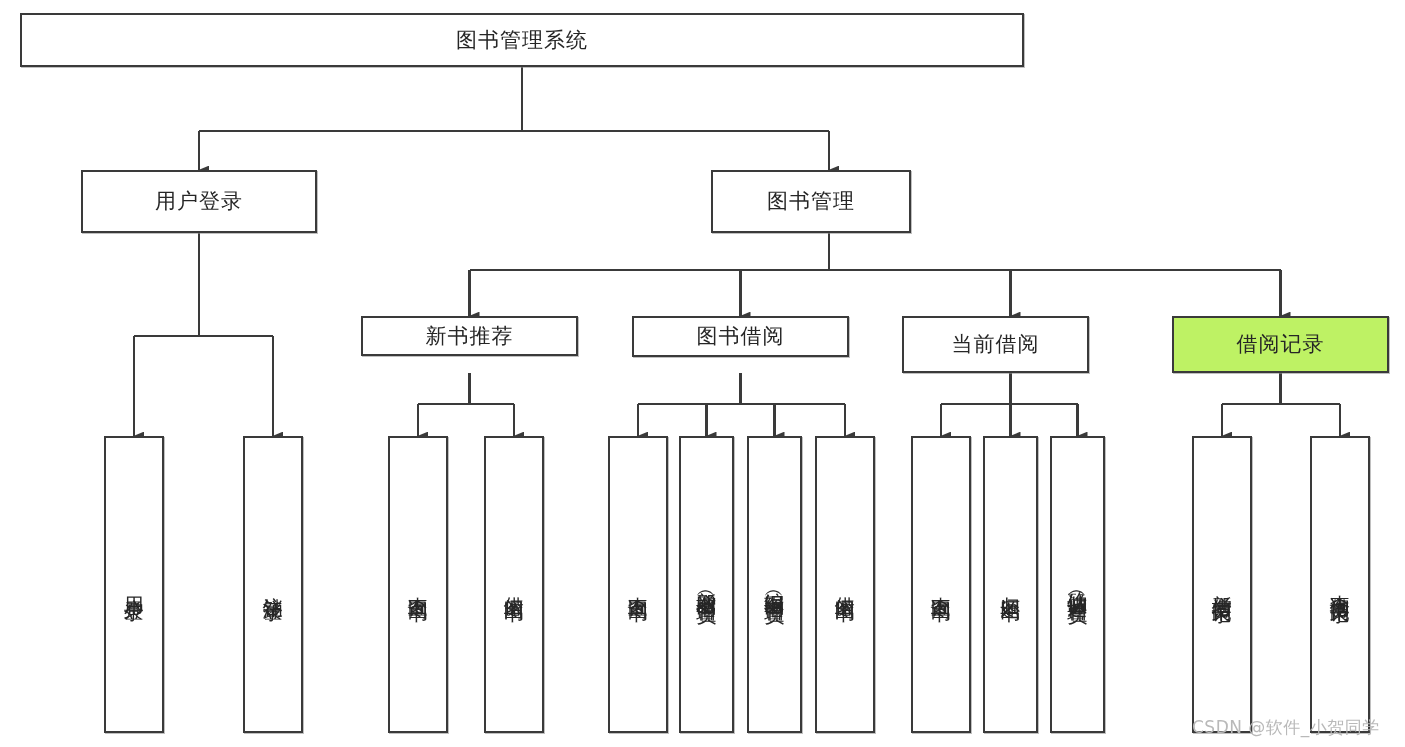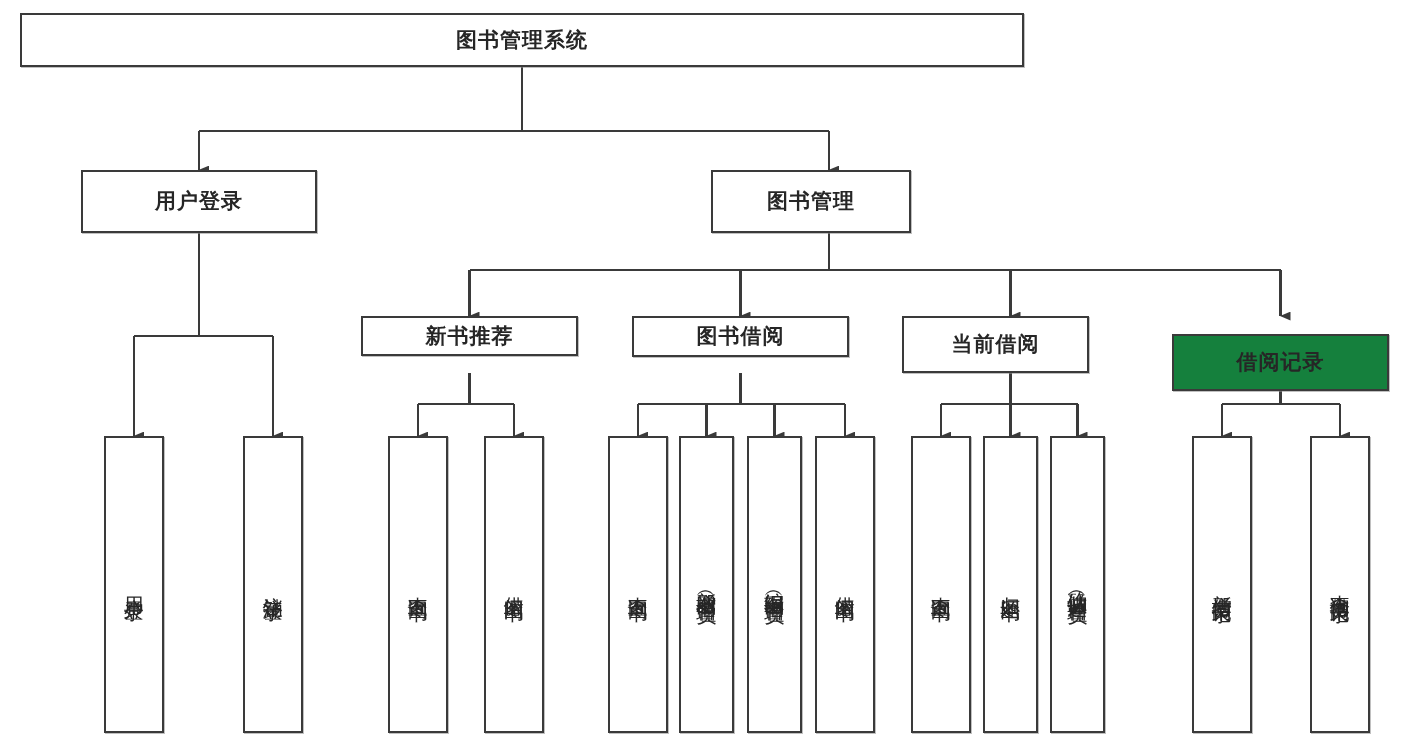--- a/index.html
+++ b/index.html
@@ -31,21 +31,21 @@
   }
   .node.vert .vlabel{
     writing-mode:vertical-rl;
     text-orientation:upright;
     -webkit-writing-mode:vertical-rl;
     line-height:1.12;
     letter-spacing:2px;
     white-space:nowrap;
     text-align:center;
   }
-  .node .hlabel{white-space:nowrap;font-weight:bold;}
+  .node .hlabel{white-space:nowrap;}
   .watermark{
     position:absolute;
     font-size:17px;
     color:#b9b9b9;
     letter-spacing:.5px;
     white-space:nowrap;
     pointer-events:none;
     user-select:none;
   }
 </style>
@@ -109,21 +109,21 @@
       </div>
       <div class="node horiz" style="left: 361px; top: 316px; width: 217px; height: 40px; border-color: rgb(58, 58, 58); background: rgb(255, 255, 255); color: rgb(38, 38, 38);">
         <span class="hlabel">新书推荐</span>
       </div>
       <div class="node horiz" style="left: 632px; top: 316px; width: 217px; height: 41px; border-color: rgb(58, 58, 58); background: rgb(255, 255, 255); color: rgb(38, 38, 38);">
         <span class="hlabel">图书借阅</span>
       </div>
       <div class="node horiz" style="left: 902px; top: 316px; width: 187px; height: 57px; border-color: rgb(58, 58, 58); background: rgb(255, 255, 255); color: rgb(38, 38, 38);">
         <span class="hlabel">当前借阅</span>
       </div>
-      <div class="node horiz" style="left: 1172px; top: 316px; width: 217px; height: 57px; border-color: rgb(58, 58, 58); background: #15803d; color: rgb(38, 38, 38); margin-top: 18px;">
+      <div class="node horiz" style="left: 1172px; top: 316px; width: 217px; height: 57px; border-color: rgb(58, 58, 58); background: #bef264; color: rgb(38, 38, 38);">
         <span class="hlabel">借阅记录</span>
       </div>
       <div class="node vert" style="left: 104px; top: 436px; width: 60px; height: 297px; border-color: rgb(58, 58, 58); background: rgb(255, 255, 255); color: rgb(38, 38, 38);">
         <span class="vlabel">用户登录</span>
       </div>
       <div class="node vert" style="left: 243px; top: 436px; width: 60px; height: 297px; border-color: rgb(58, 58, 58); background: rgb(255, 255, 255); color: rgb(38, 38, 38);">
         <span class="vlabel">注销登录</span>
       </div>
       <div class="node vert" style="left: 388px; top: 436px; width: 60px; height: 297px; border-color: rgb(58, 58, 58); background: rgb(255, 255, 255); color: rgb(38, 38, 38);">
         <span class="vlabel">查询图书</span>
@@ -153,13 +153,14 @@
         <span class="vlabel">确认归还（管理员）</span>
       </div>
       <div class="node vert" style="left: 1192px; top: 436px; width: 60px; height: 297px; border-color: rgb(58, 58, 58); background: rgb(255, 255, 255); color: rgb(38, 38, 38);">
         <span class="vlabel">新增借阅记录</span>
       </div>
       <div class="node vert" style="left: 1310px; top: 436px; width: 60px; height: 297px; border-color: rgb(58, 58, 58); background: rgb(255, 255, 255); color: rgb(38, 38, 38);">
         <span class="vlabel">查询借阅记录</span>
       </div>
     </div>
 
+  <div class="watermark" style="left: 1192px; top: 716px;">CSDN @软件_小贺同学</div>
 </div>
 
 </body></html>

